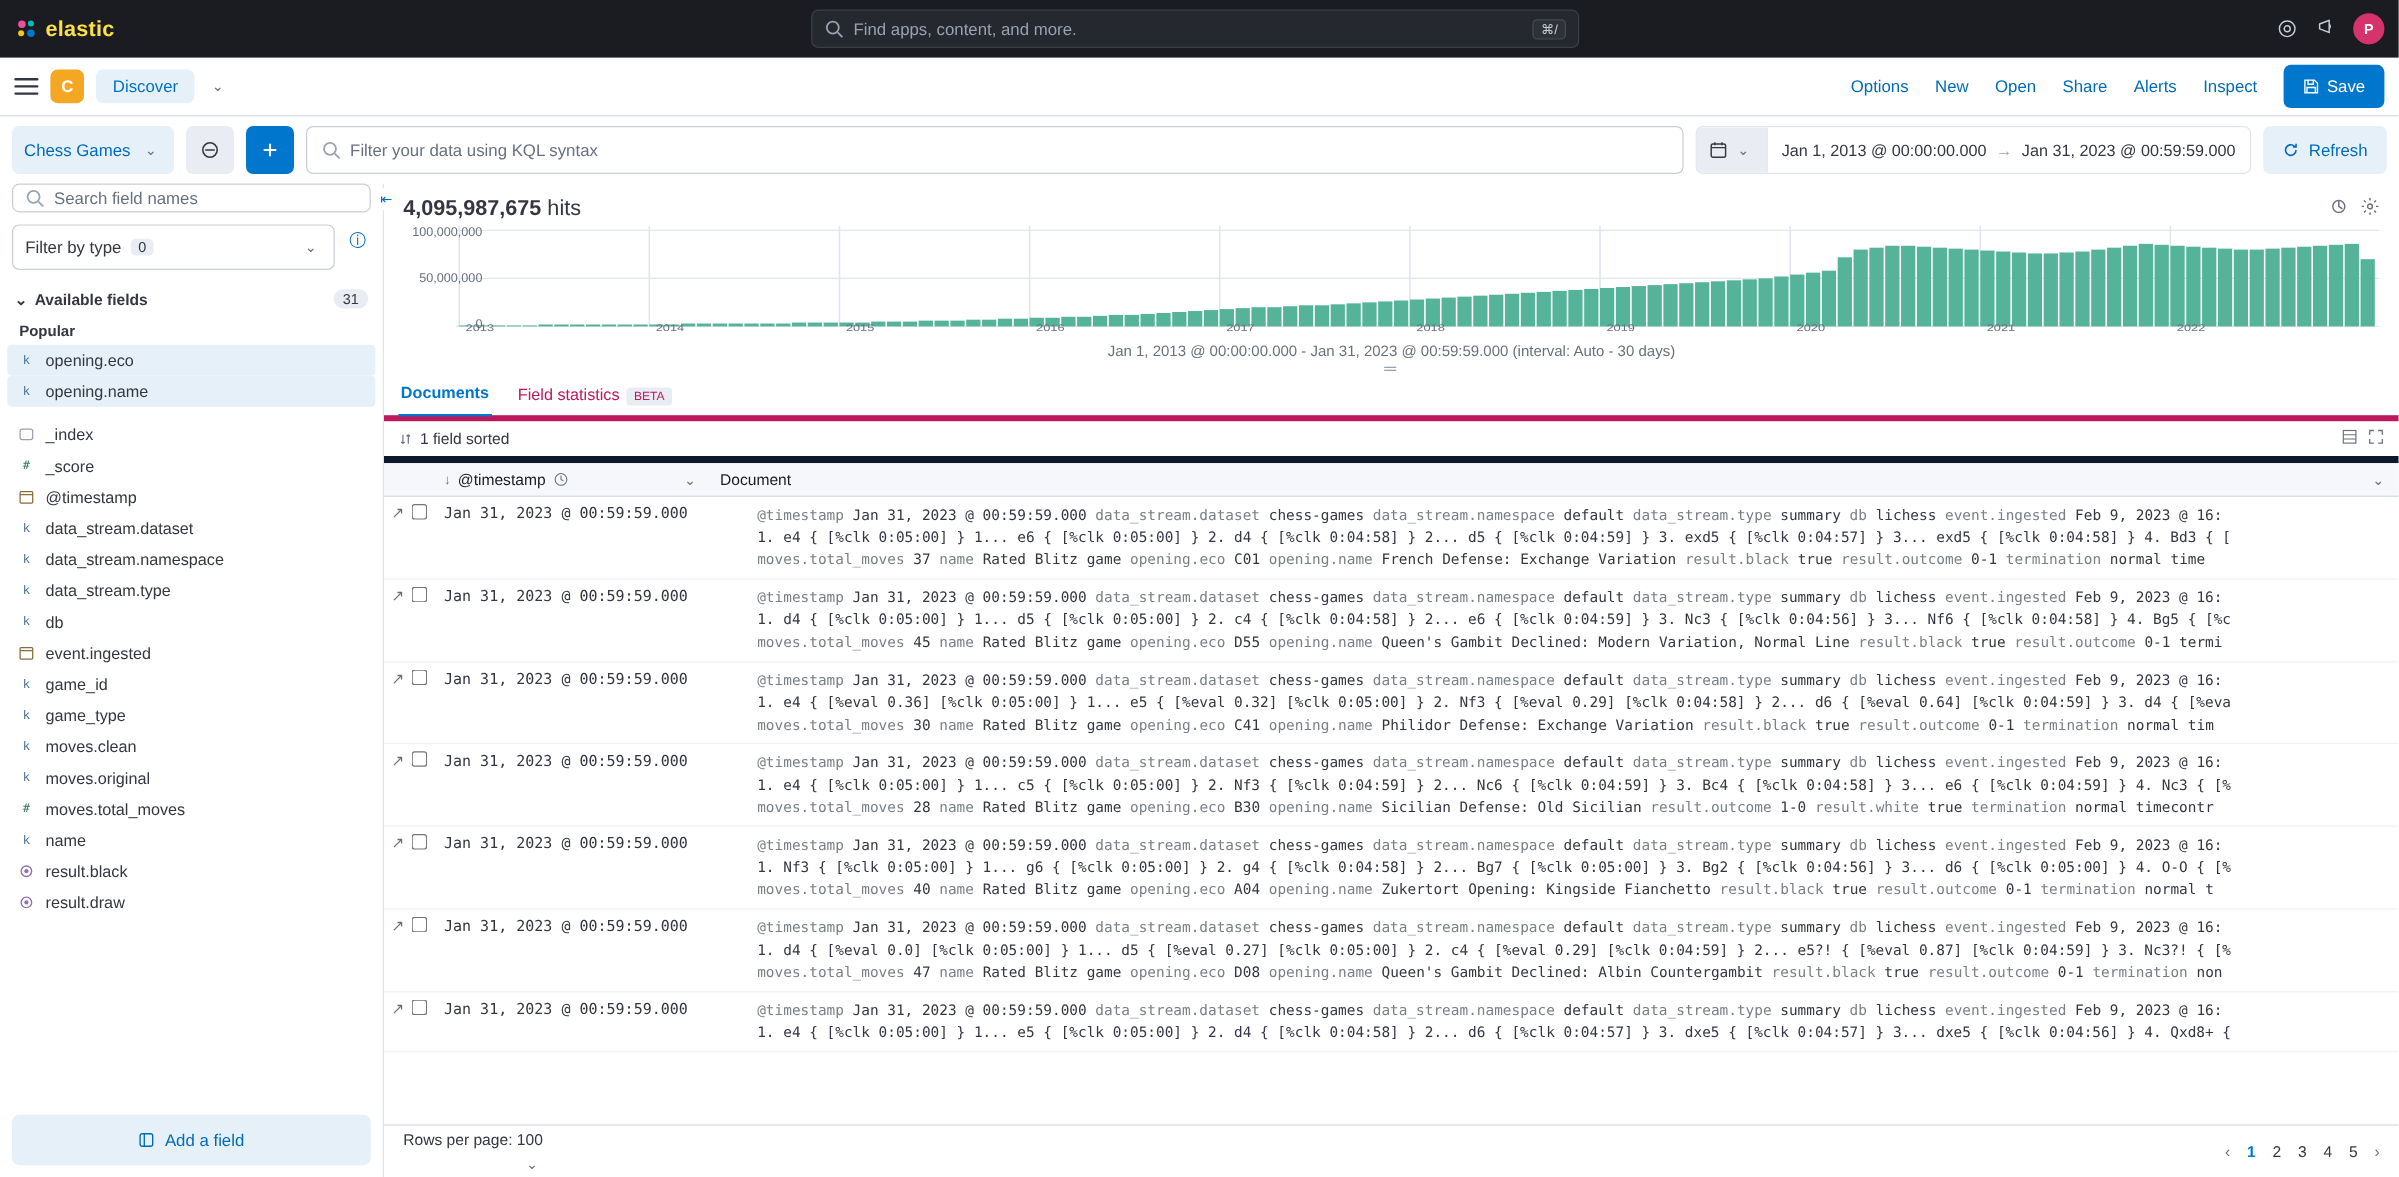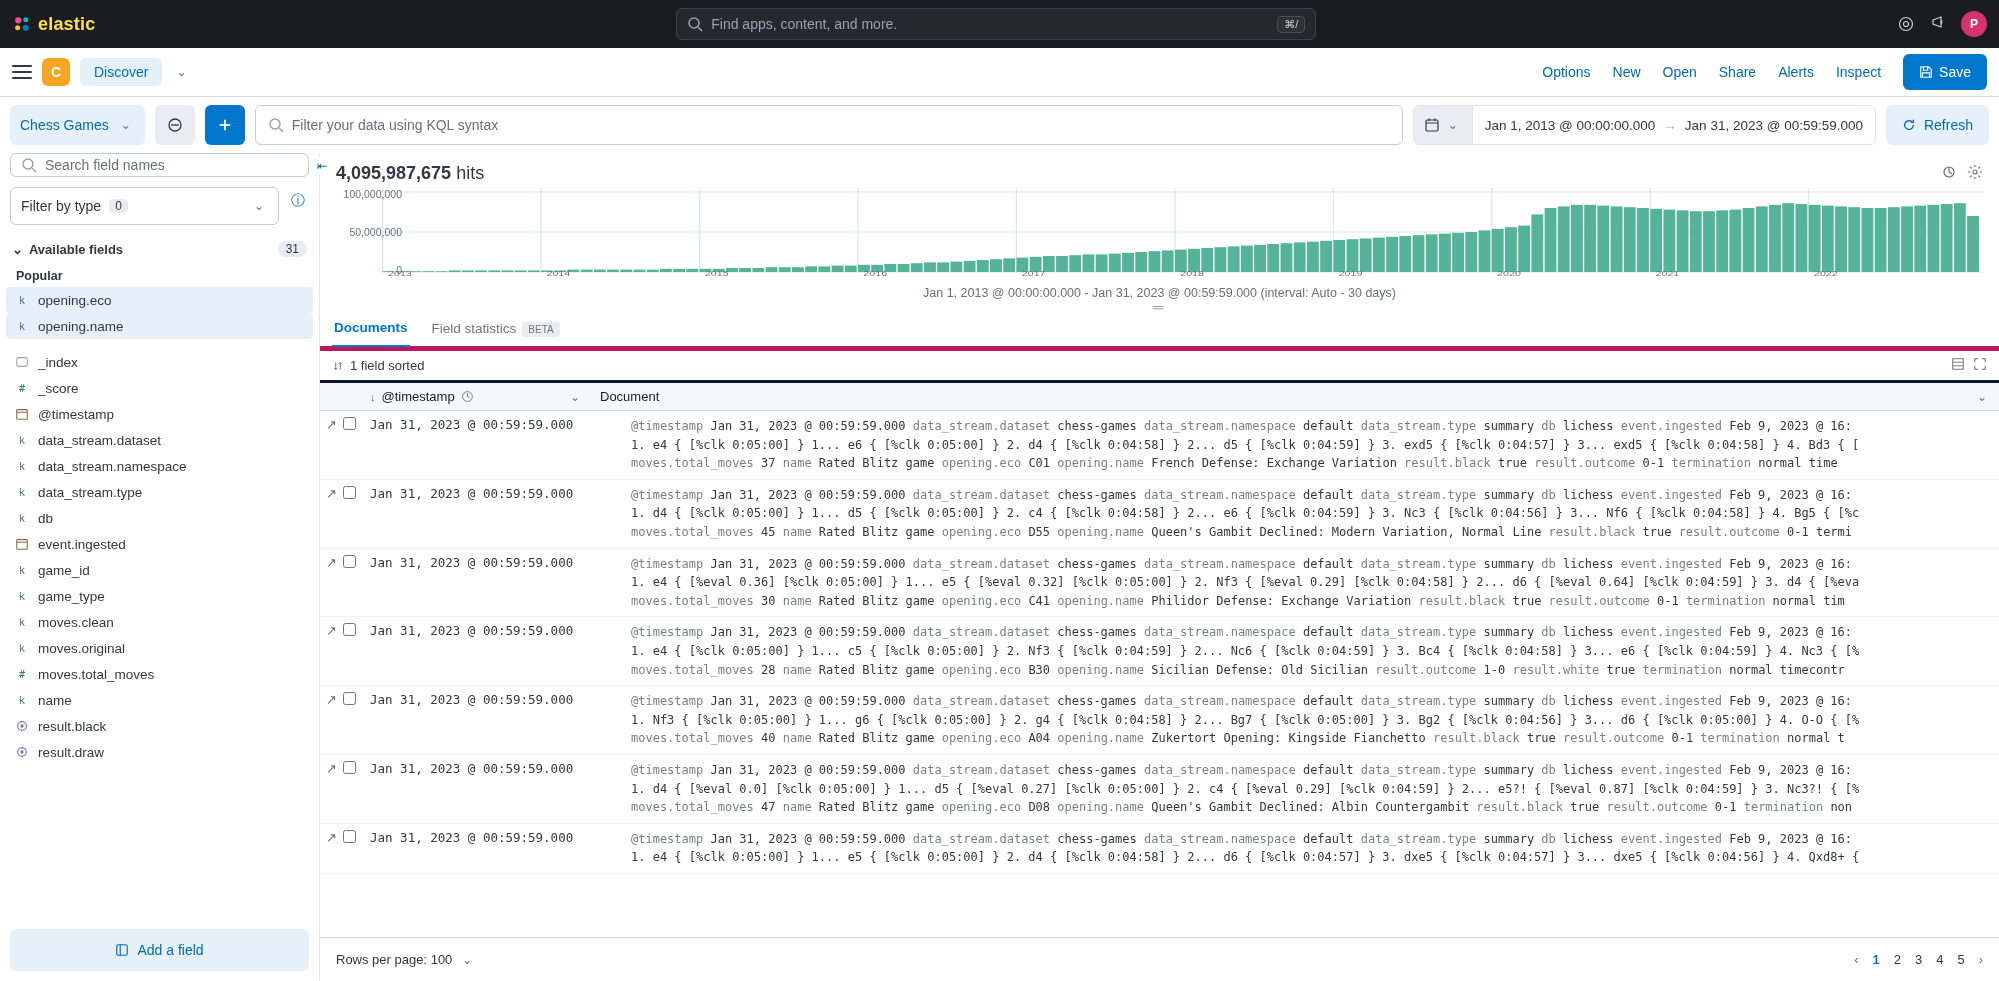--- a/index.html
+++ b/index.html
@@ -73,44 +73,44 @@
 .hits-row .hits{font-size:18px;}
 .hits-row .hits b{font-weight:700;}
 .hits-icons{display:flex;gap:10px;color:#69707d;}
 .chart-wrap{padding:0 16px 6px 60px;position:relative;}
 .chart-ylabels{position:absolute;left:10px;top:0;height:88px;width:72px;font-size:10.5px;color:#69707d;text-align:right;display:flex;flex-direction:column;justify-content:space-between}
 .chart-svg{width:100%;height:88px;display:block;}
 .chart-caption{text-align:center;color:#69707d;font-size:12.5px;padding:4px 0;}
 .drag-handle{text-align:center;color:#98a2b3;font-size:14px;line-height:6px;letter-spacing:2px;}
 
 .tabs{display:flex;align-items:center;border-bottom:5px solid #be185d;padding:0 12px;gap:20px;}
-.tab{padding:10px 2px;cursor:pointer;font-size:13.5px;color:#737373;}
+.tab{padding:10px 2px;cursor:pointer;font-size:13.5px;color:#be185d;}
 .tab.active{color:#07c;font-weight:600;border-bottom:2px solid #07c;margin-bottom:-1px;}
 .beta{background:#e9edf3;border-radius:3px;font-size:10px;padding:2px 6px;margin-left:6px;}
 
-.sort-row{display:flex;align-items:center;justify-content:space-between;padding:6px 12px;border-bottom:3px solid #0f172a;font-size:13px;}
+.sort-row{display:flex;align-items:center;justify-content:space-between;padding:6px 12px;border-bottom:6px solid #0f172a;font-size:13px;}
 .sort-left{display:flex;align-items:center;gap:6px;cursor:pointer;}
 .sort-icons{display:flex;gap:8px;color:#69707d;}
 
 .doc-header{display:flex;align-items:center;background:#f5f7fa;border-bottom:1px solid #d3dae6;font-size:13px;color:#1a1c21;font-weight:500;}
 .col-expand{width:42px;}
 .col-ts{width:230px;padding:6px 8px;display:flex;align-items:center;gap:6px;}
 .col-ts .sorter{color:#69707d;font-size:11px;}
 .col-doc{flex:1;padding:6px 8px;display:flex;align-items:center;justify-content:space-between;}
 
 .doc-body{flex:1;overflow-y:auto;}
 .doc-row{display:flex;border-bottom:1px solid #eef1f6;font-size:13px;}
 .doc-row .exp{width:42px;display:flex;align-items:flex-start;justify-content:center;gap:6px;padding-top:6px;color:#69707d;}
 .doc-row .exp input{margin:0;}
 .doc-row .ts{width:230px;padding:6px 8px;font-family:Menlo,Consolas,monospace;font-size:12.5px;color:#343741;white-space:nowrap;}
 .doc-row .doc{flex:1;padding:6px 8px;font-family:Menlo,Consolas,monospace;font-size:12px;color:#343741;line-height:1.55;white-space:nowrap;overflow:hidden;margin-left:31px;}
 .doc .dim{color:#7a7f87;}
 
 .footer{height:44px;border-top:1px solid #d3dae6;display:flex;align-items:center;justify-content:space-between;padding:0 16px;font-size:13px;}
-.rows-pp{display:flex;align-items:flex-end;gap:6px;cursor:pointer;}
+.rows-pp{display:flex;align-items:flex-end;gap:6px;cursor:pointer;flex-direction:column;}
 .pager{display:flex;align-items:center;gap:14px;}
 .pager span{cursor:pointer;color:#343741;}
 .pager .on{color:#07c;font-weight:700;}
 .pager .nav{color:#69707d;}
 
 .svg-ico{width:16px;height:16px;flex-shrink:0;}
 </style>
 </head>
 <body>
 

